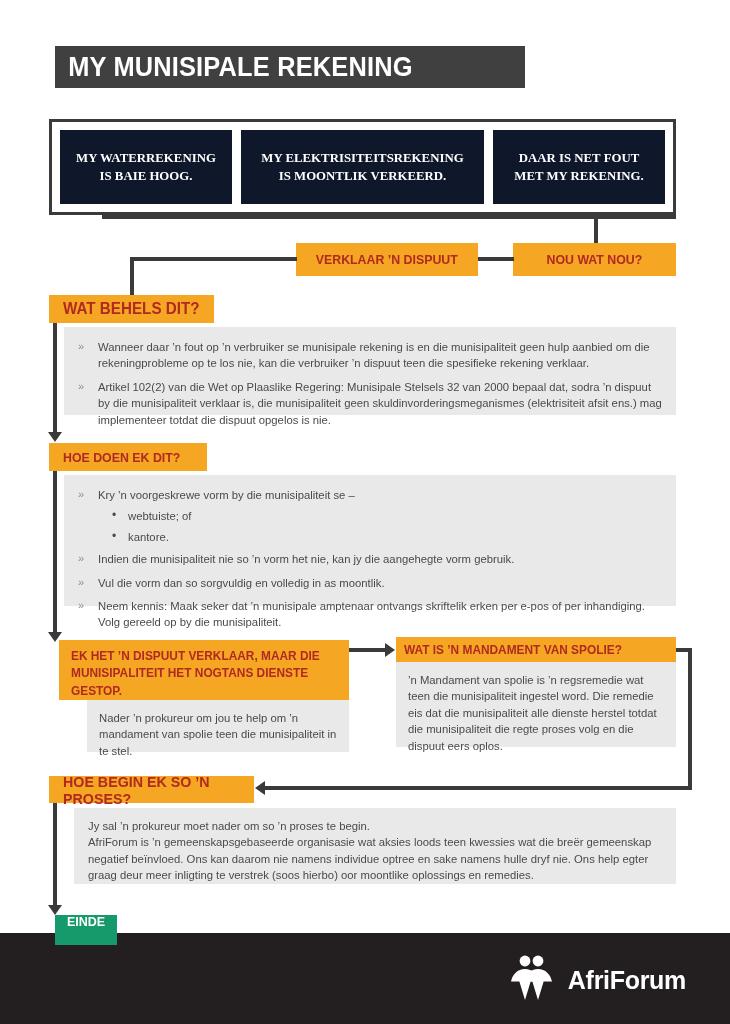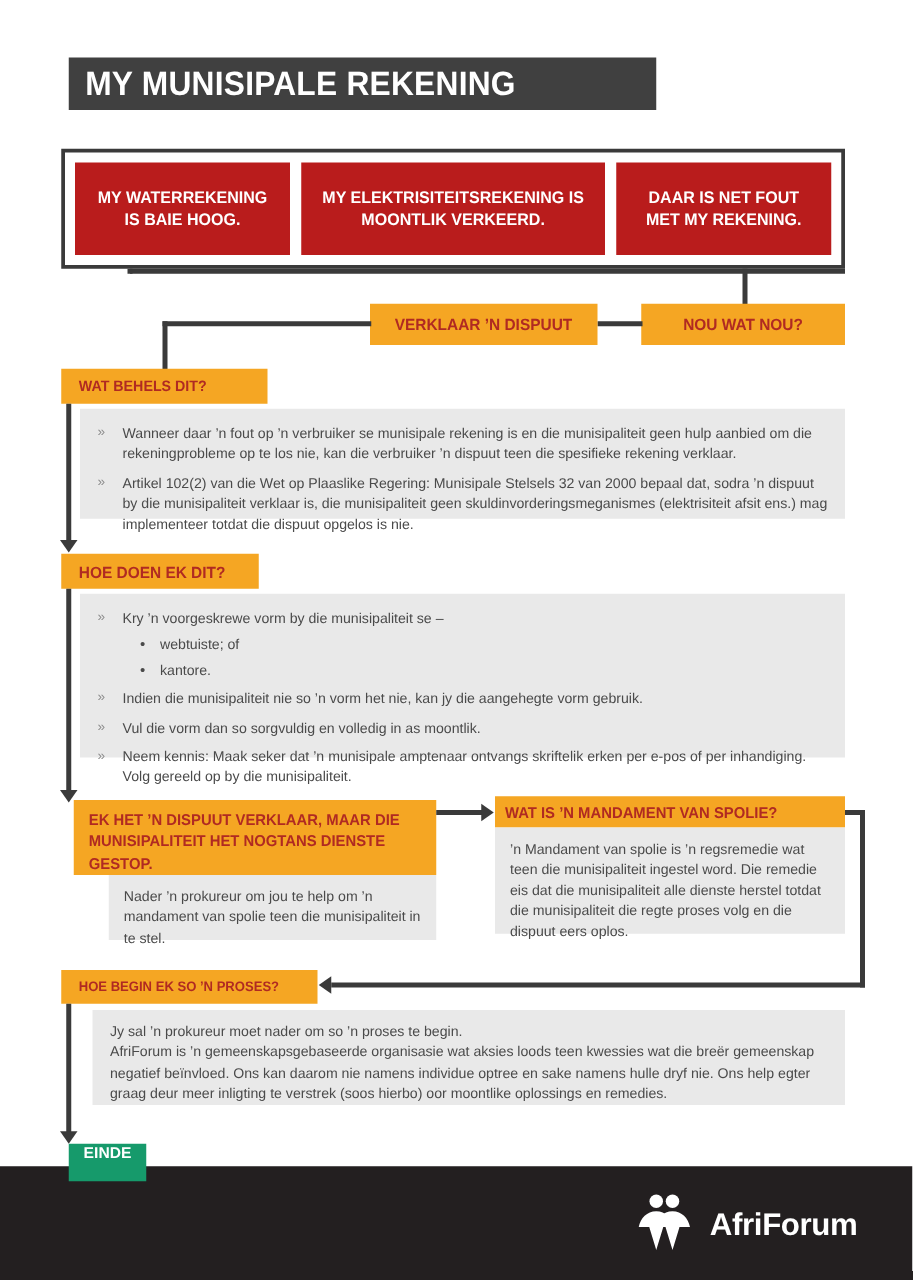--- a/index.html
+++ b/index.html
@@ -27,23 +27,23 @@
   
   .green-frame{
     position:absolute;left:49px;top:119px;width:627px;height:96px;
     border:3px solid #3a3a3a;background:#fff;box-sizing:border-box;
   }
   .green-inner{
     position:absolute;left:0;top:0;right:0;bottom:0;
     display:flex;align-items:stretch;gap:9px;padding:8px;box-sizing:border-box;
   }
   .green-box{
-    background:#b91c1c;color:#fff;display:flex;align-items:center;justify-content:flex-end;
+    background:#0f172a;color:#fff;display:flex;align-items:center;justify-content:flex-end;
     text-align:center;font-weight:bold;font-size:13.5px;line-height:1.35;
-    padding:4px 8px;box-sizing:border-box;
+    padding:4px 8px;box-sizing:border-box;font-family:Liberation Serif, serif;
   }
   .gb1{flex:0 0 172px;}
   .gb2{flex:0 0 243px;}
   .gb3{flex:1 1 auto;}
   .green-box span{transform:scaleX(.95);transform-origin:center;display:block;}
 
   
   .line{position:absolute;background:#3a3a3a;}
   .vline{width:4px;}
   .hline{height:4px;}
@@ -140,21 +140,21 @@
 
   <div class="line hline" style="left:478px;top:257px;width:36px;"></div>
 
   <div class="chip center" style="left:296px;top:243px;width:182px;height:33px;font-size:13px;">
     <span>VERKLAAR ’N DISPUUT</span>
   </div>
 
   <div class="line hline" style="left:130px;top:257px;width:167px;"></div>
   <div class="line vline" style="left:130px;top:257px;height:47px;"></div>
 
-  <div class="chip" style="left:49px;top:295px;width:165px;height:28px;font-size:12px;padding-left:14px;">
+  <div class="chip" style="left:49px;top:295px;width:165px;height:28px;font-size:16px;padding-left:14px;">
     <span>WAT BEHELS DIT?</span>
   </div>
 
   <div class="panel" style="left:64px;top:327px;width:612px;height:88px;padding:12px 14px 12px 8px;">
     <ul>
       <li>
         <span class="mk">»</span>
         <span>Wanneer daar ’n fout op ’n verbruiker se munisipale rekening is en die munisipaliteit geen hulp aanbied om die rekeningprobleme op te los nie, kan die verbruiker ’n dispuut teen die spesifieke rekening verklaar.</span>
       </li>
       <li>
@@ -220,21 +220,21 @@
   </div>
   <div class="panel" style="left:396px;top:662px;width:280px;height:85px;padding:10px 12px;">
     <p>’n Mandament van spolie is ’n regsremedie wat teen die munisipaliteit ingestel word. Die remedie eis dat die munisipaliteit alle dienste herstel totdat die munisipaliteit die regte proses volg en die dispuut eers oplos.</p>
   </div>
 
   <div class="line hline" style="left:676px;top:648px;width:16px;"></div>
   <div class="line vline" style="left:688px;top:648px;height:142px;"></div>
   <div class="line hline" style="left:265px;top:786px;width:427px;"></div>
   <div class="arrow-left" style="left:255px;top:781px;"></div>
 
-  <div class="chip" style="left:49px;top:776px;width:205px;height:27px;font-size:11px;padding-left:14px;">
+  <div class="chip" style="left:49px;top:776px;width:205px;height:27px;font-size:15px;padding-left:14px;">
     <span>HOE BEGIN EK SO ’N PROSES?</span>
   </div>
   <div class="panel" style="left:74px;top:808px;width:602px;height:76px;padding:10px 14px;">
     <p>Jy sal ’n prokureur moet nader om so ’n proses te begin.</p>
     <p>AfriForum is ’n gemeenskapsgebaseerde organisasie wat aksies loods teen kwessies wat die breër gemeenskap negatief beïnvloed. Ons kan daarom nie namens individue optree en sake namens hulle dryf nie. Ons help egter graag deur meer inligting te verstrek (soos hierbo) oor moontlike oplossings en remedies.</p>
   </div>
 
   <div class="line vline" style="left:53px;top:803px;height:104px;"></div>
   <div class="arrow-down" style="left:48px;top:905px;"></div>
 

